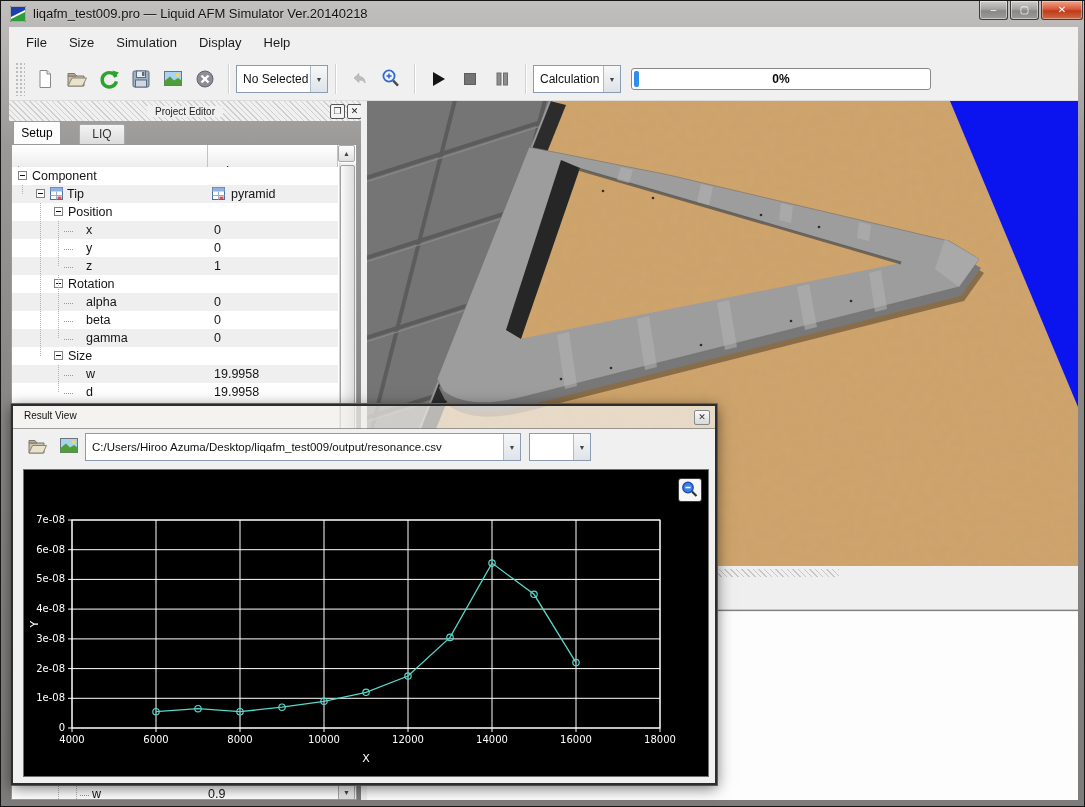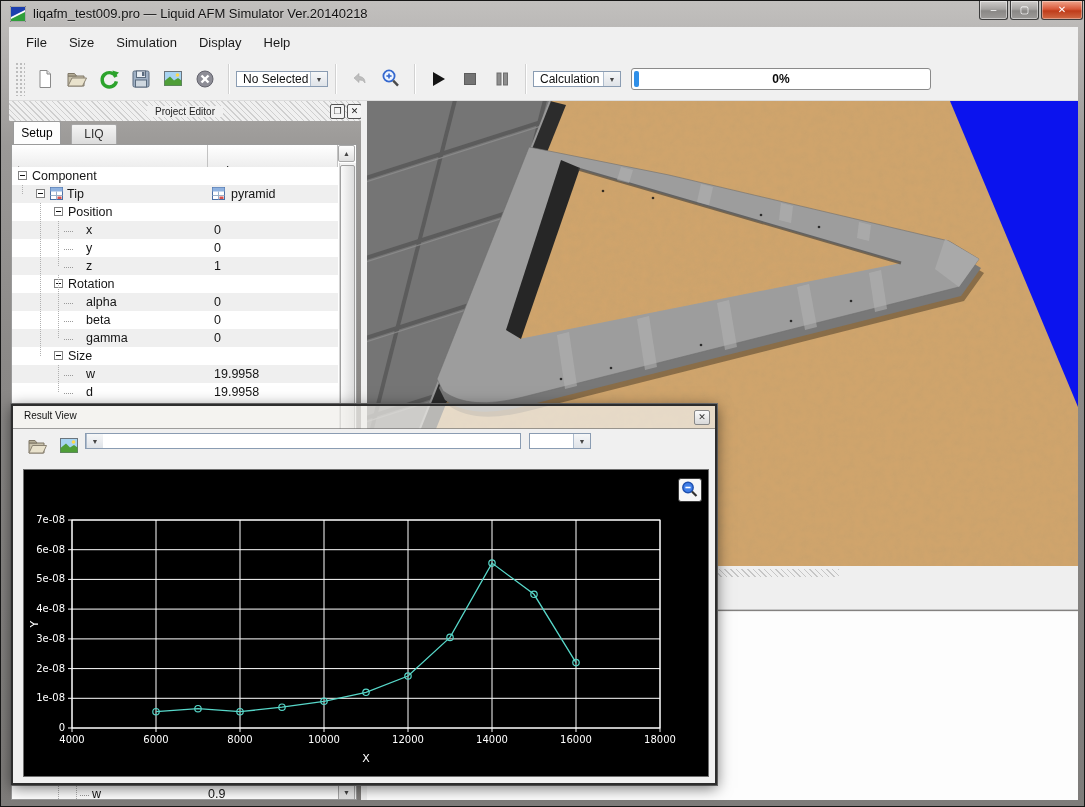--- a/index.html
+++ b/index.html
@@ -26,21 +26,21 @@
     display:flex; align-items:center; padding-left:6px; }
   .menu-item { font-size:13px; color:#1a1a1a; padding:4px 11px; cursor:default; }
   #toolbar { left:8px; top:57px; width:1069px; height:43px; background:#f0f0f0;
     border-bottom:1px solid #dcdcdc; display:flex; align-items:center; }
   #toolbar-handle { width:10px; height:34px; margin:0 4px 0 6px;
     background-image:radial-gradient(#bdbdbd 1px, transparent 1.3px);
     background-size:4px 4px; }
   .tbtn { width:30px; height:30px; margin:0 1px; display:flex; align-items:center;
     justify-content:center; border-radius:3px; cursor:pointer; }
   .tsep { width:1px; height:30px; background:#d2d2d2; margin:0 7px; box-shadow:1px 0 0 #fff; }
-  .combo { height:16px; background:#fff; border:1px solid #8a9cb2; display:flex;
+  .combo { height:28px; background:#fff; border:1px solid #8a9cb2; display:flex;
     align-items:center; font-size:12px; color:#111; cursor:pointer; }
   .combo .ctext { flex:1; padding:0 6px; white-space:nowrap; overflow:hidden; }
   .combo .carrow { width:17px; height:100%; border-left:1px solid #aebccd;
     background:linear-gradient(180deg,#f6f7f8,#dfe3e8); display:flex;
     align-items:center; justify-content:center; font-size:7px; color:#444; }
   #progress { width:300px; height:22px; border:1px solid #8a8a8a; border-radius:3px;
     background:#fff; position:relative; margin-left:10px; overflow:hidden; }
   #progress-fill { position:absolute; left:2px; top:2px; bottom:2px; width:5px;
     border-radius:2px; }
   #progress-label { position:absolute; inset:0; text-align:center; font-size:12px;
@@ -54,21 +54,21 @@
     color:#222; } 
   #dock-title span { background:#f0f0f0; padding:0 8px; }
   .dockbtn { position:absolute; top:3px; width:15px; height:15px; background:#f4f4f4;
     border:1px solid #555; border-radius:2px; font-size:9px; line-height:13px;
     text-align:center; color:#222; cursor:pointer; }
   #tabs { left:8px; top:120px; width:352px; height:23px; }
   .tab { position:absolute; bottom:0; font-size:12px; text-align:center; cursor:pointer; }
   #tab-setup { left:4px; width:48px; height:23px; background:#fdfdfd;
     border:1px solid #9a9a9a; border-bottom:none; border-radius:2px 2px 0 0;
     line-height:22px; z-index:2; }
-  #tab-liq { left:62px; width:46px; height:20px; background:linear-gradient(#f4f4f4,#dcdcdc);
+  #tab-liq { left:70px; width:46px; height:20px; background:linear-gradient(#f4f4f4,#dcdcdc);
     border:1px solid #a8a8a8; border-bottom:none; border-radius:2px 2px 0 0;
     line-height:19px; color:#333; }
   #tree-box { left:10px; top:143px; width:346px; height:656px; background:#fff;
     border:1px solid #9a9a9a; overflow:hidden; }
   .hcell { position:absolute; top:0; height:32px; background:linear-gradient(#ffffff,#e6e6e6);
     border-right:1px solid #c2c2c2; border-bottom:1px solid #b0b0b0; font-size:12.5px;
     color:#222; padding:19px 0 0 5px; cursor:pointer; }
   .trow { position:absolute; left:0; width:326px; height:18px; font-size:12.5px;
     color:#141414; cursor:default; }
   .trow .lbl { position:absolute; top:2px; }
@@ -447,20 +447,21 @@
         </svg>
       </div>
       <div class="tbtn abs" style="left:40px;top:2px">
         <svg width="22" height="22">
           <rect x="2.5" y="3.5" width="17" height="14" fill="#a8d4f2" stroke="#6b757d"></rect>
           <polygon points="2.5,13 8,8.5 12,12.5 16,10 19.5,12.5 19.5,17.5 2.5,17.5" fill="#4f9e38"></polygon>
           <circle cx="15.5" cy="7" r="1.8" fill="#ffd94d"></circle>
         </svg>
       </div>
       <div class="combo abs" style="left:72px;top:4px;width:436px">
+        <span class="ctext" style="font-size:11.5px">C:/Users/Hiroo Azuma/Desktop/liqafm_test009/output/resonance.csv</span>
         <span class="carrow">▼</span>
       </div>
       <div class="combo abs" style="left:516px;top:4px;width:62px">
         <span class="ctext"></span>
         <span class="carrow">▼</span>
       </div>
     </div>
     <div id="rv-body">
       <div id="chart-wrap">
         <svg id="chart-svg" width="684" height="306">

